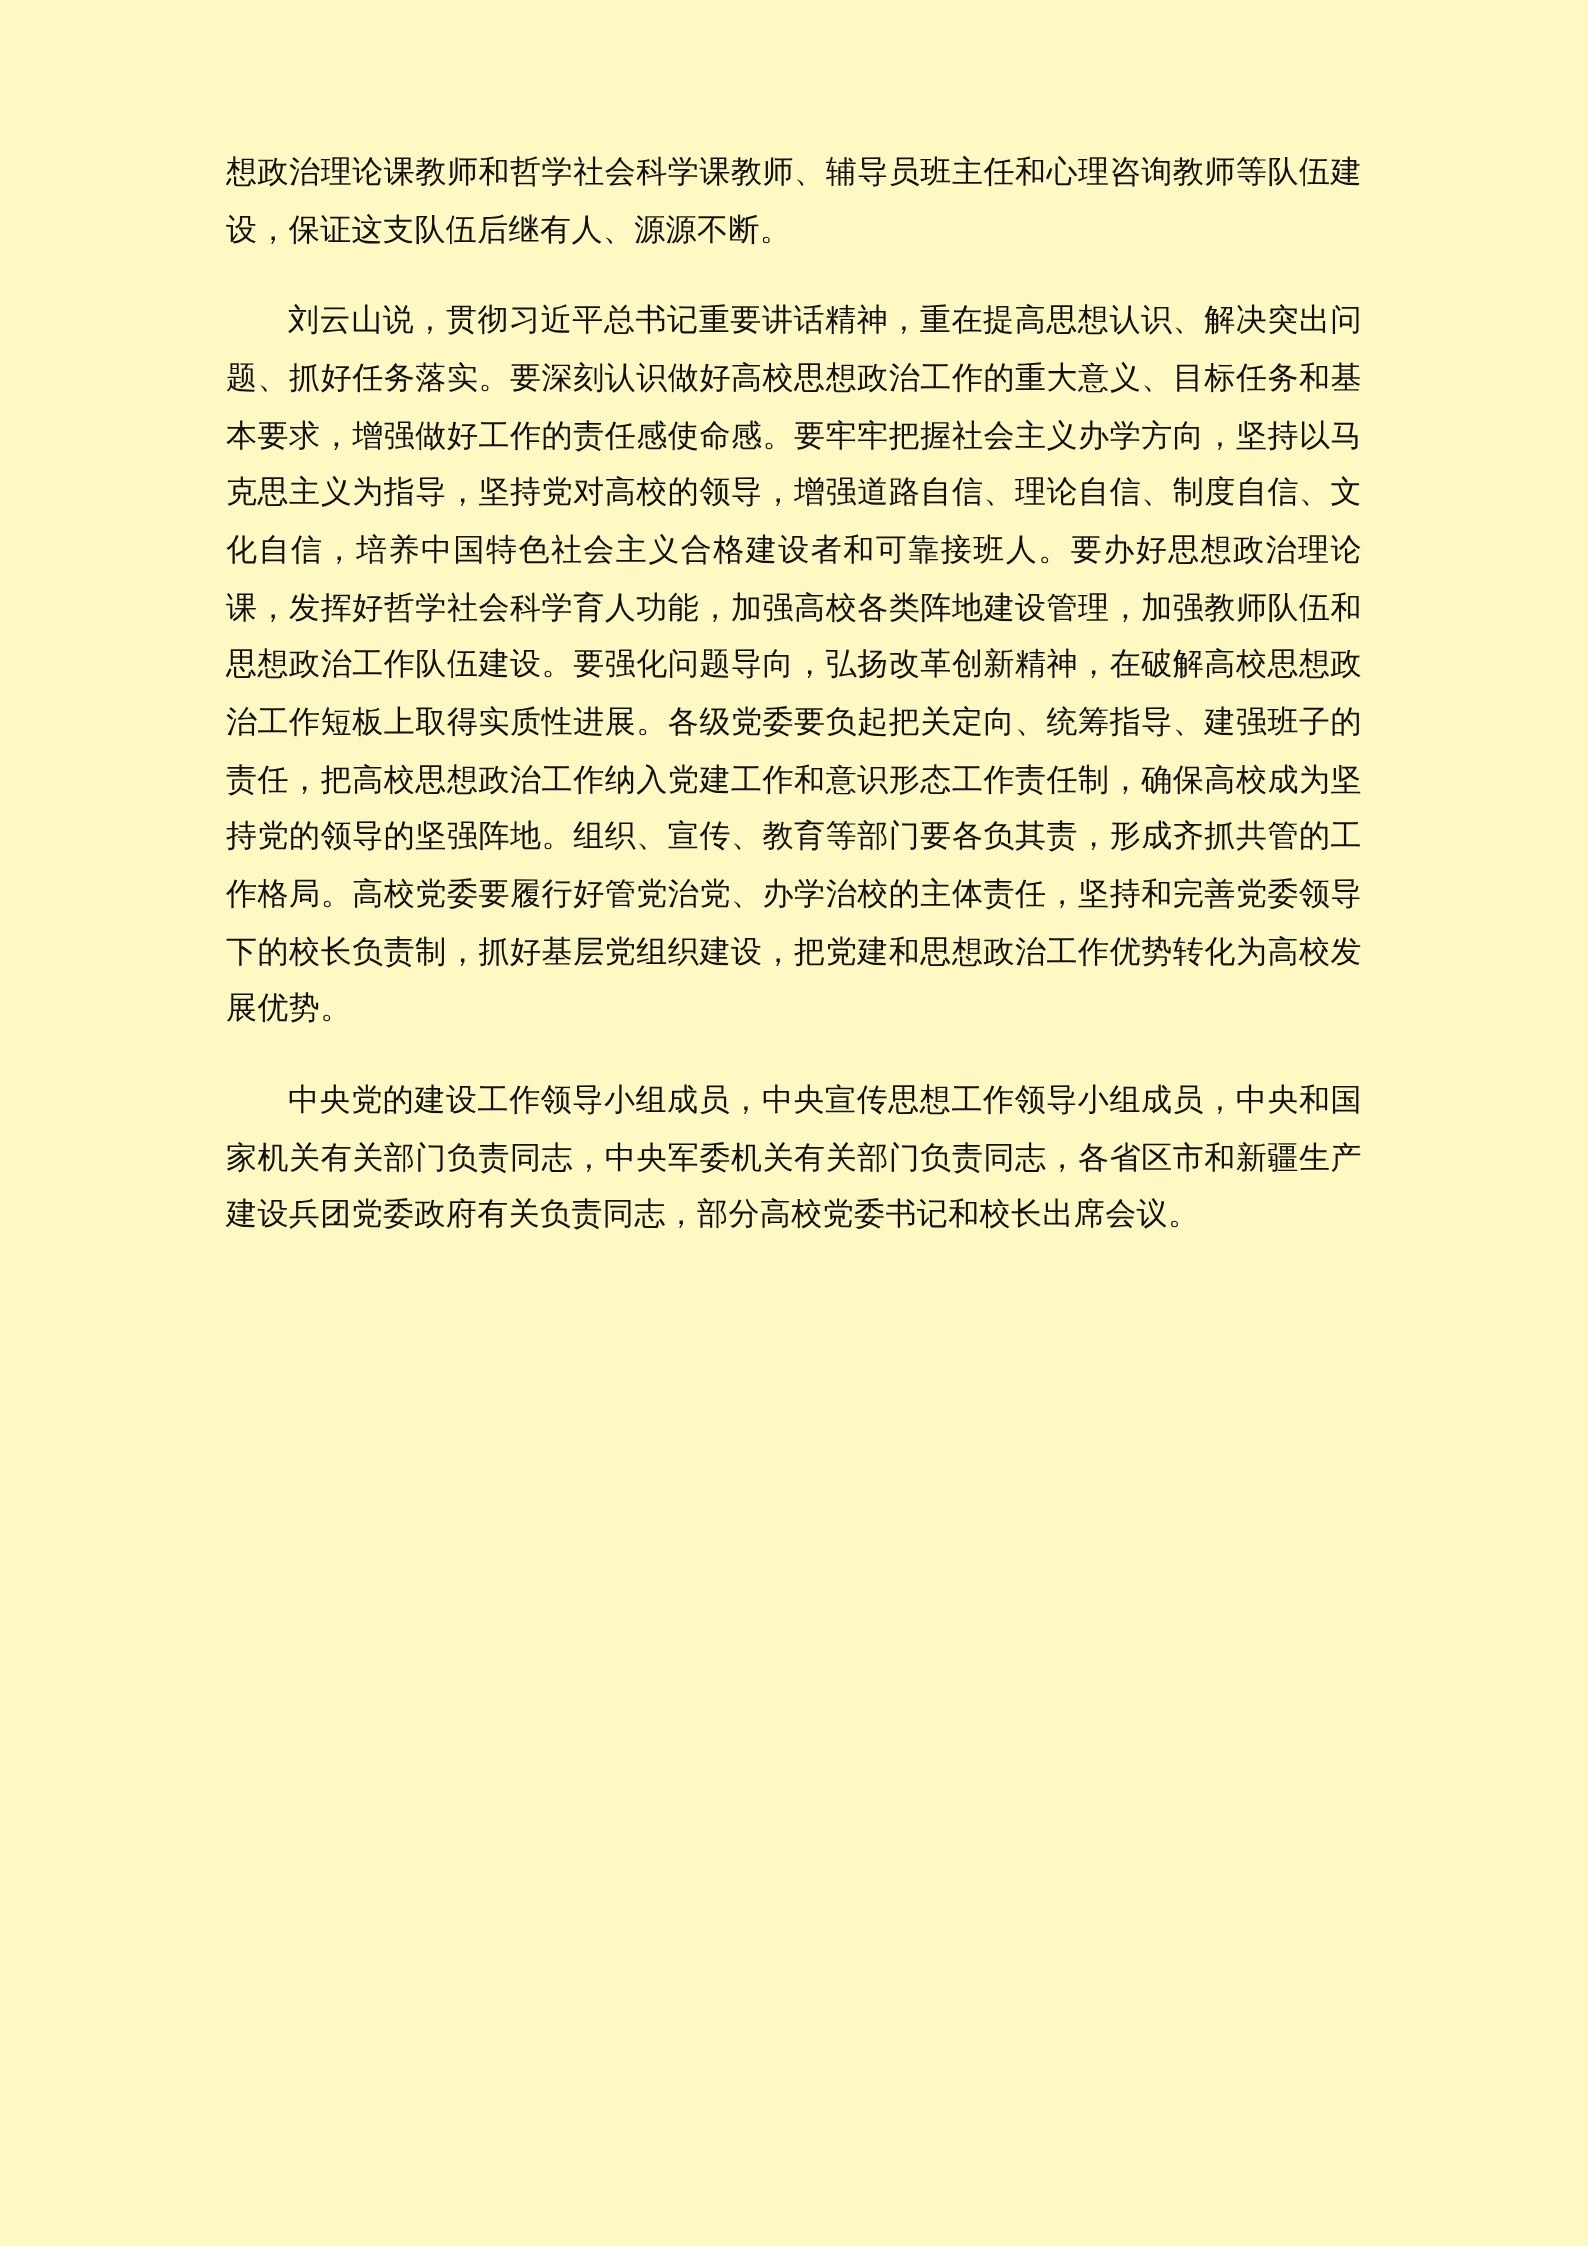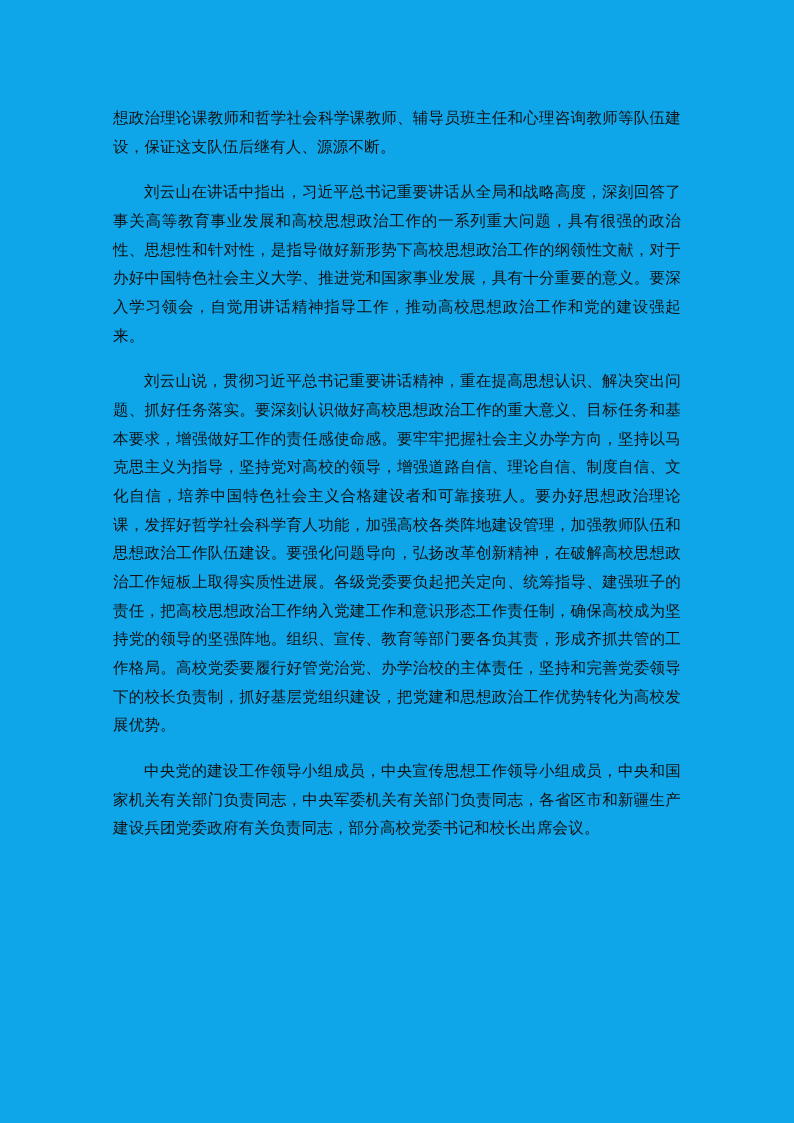--- a/index.html
+++ b/index.html
@@ -10,22 +10,22 @@
   body {
     width: 794px;
     height: 1123px;
     font-family: "Liberation Serif", "DejaVu Serif", serif;
     color: #000000;
   }
   .page {
     box-sizing: border-box;
     width: 794px;
     height: 1123px;
-    padding: 104px 113px 96px 113px;
-    background: #0ea5e9;
+    padding: 73px 113px 96px 113px;
+    background: #fef9c3;
   }
   .doc-body {
     width: 100%;
   }
   p.para {
     margin: 0 0 17px 0;
     font-size: 15.5px;
     line-height: 1.85;
     text-align: justify;
     text-justify: inter-ideograph;
@@ -38,17 +38,16 @@
   p.para:last-child {
     margin-bottom: 0;
   }
 </style>
 </head>
 <body>
 
 <div class="page">
   <div class="doc-body">
     <p class="para">想政治理论课教师和哲学社会科学课教师、辅导员班主任和心理咨询教师等队伍建设，保证这支队伍后继有人、源源不断。</p>
-    <p class="para indent">刘云山在讲话中指出，习近平总书记重要讲话从全局和战略高度，深刻回答了事关高等教育事业发展和高校思想政治工作的一系列重大问题，具有很强的政治性、思想性和针对性，是指导做好新形势下高校思想政治工作的纲领性文献，对于办好中国特色社会主义大学、推进党和国家事业发展，具有十分重要的意义。要深入学习领会，自觉用讲话精神指导工作，推动高校思想政治工作和党的建设强起来。</p>
     <p class="para indent">刘云山说，贯彻习近平总书记重要讲话精神，重在提高思想认识、解决突出问题、抓好任务落实。要深刻认识做好高校思想政治工作的重大意义、目标任务和基本要求，增强做好工作的责任感使命感。要牢牢把握社会主义办学方向，坚持以马克思主义为指导，坚持党对高校的领导，增强道路自信、理论自信、制度自信、文化自信，培养中国特色社会主义合格建设者和可靠接班人。要办好思想政治理论课，发挥好哲学社会科学育人功能，加强高校各类阵地建设管理，加强教师队伍和思想政治工作队伍建设。要强化问题导向，弘扬改革创新精神，在破解高校思想政治工作短板上取得实质性进展。各级党委要负起把关定向、统筹指导、建强班子的责任，把高校思想政治工作纳入党建工作和意识形态工作责任制，确保高校成为坚持党的领导的坚强阵地。组织、宣传、教育等部门要各负其责，形成齐抓共管的工作格局。高校党委要履行好管党治党、办学治校的主体责任，坚持和完善党委领导下的校长负责制，抓好基层党组织建设，把党建和思想政治工作优势转化为高校发展优势。</p>
     <p class="para indent">中央党的建设工作领导小组成员，中央宣传思想工作领导小组成员，中央和国家机关有关部门负责同志，中央军委机关有关部门负责同志，各省区市和新疆生产建设兵团党委政府有关负责同志，部分高校党委书记和校长出席会议。</p>
   </div>
 </div>
 
 </body></html>

